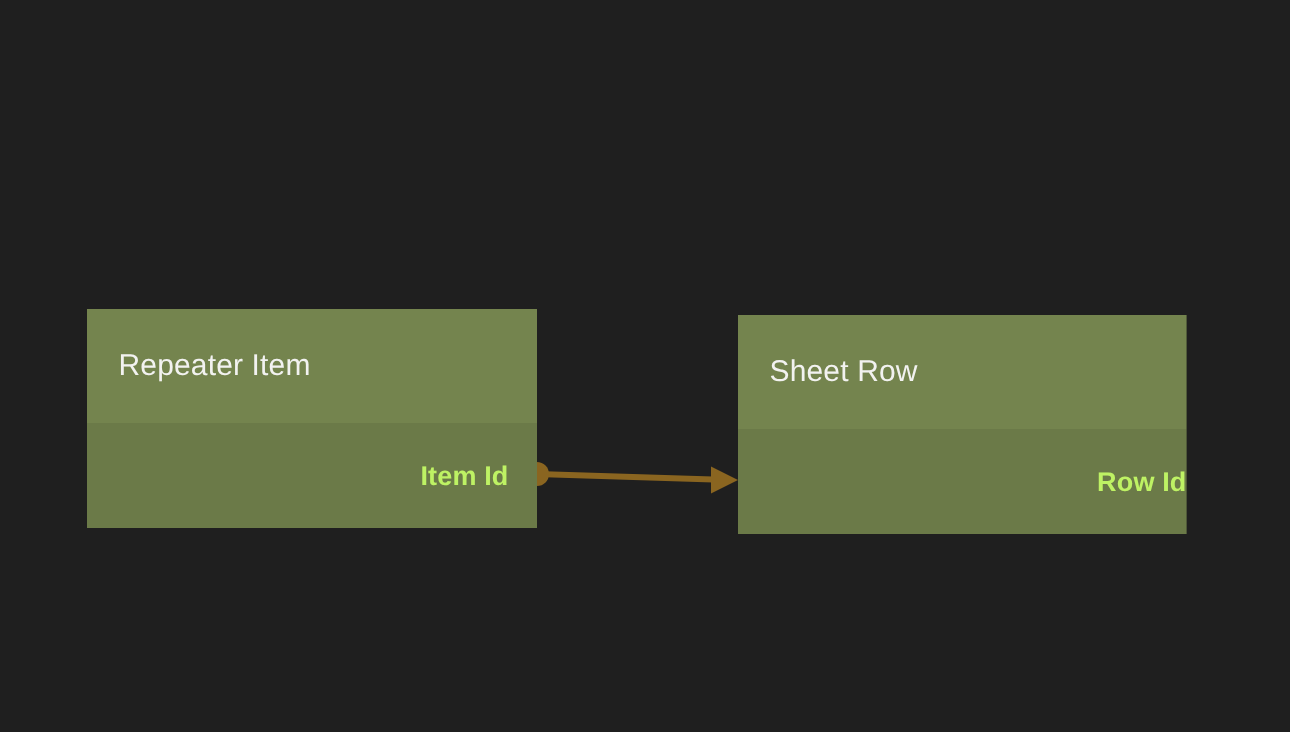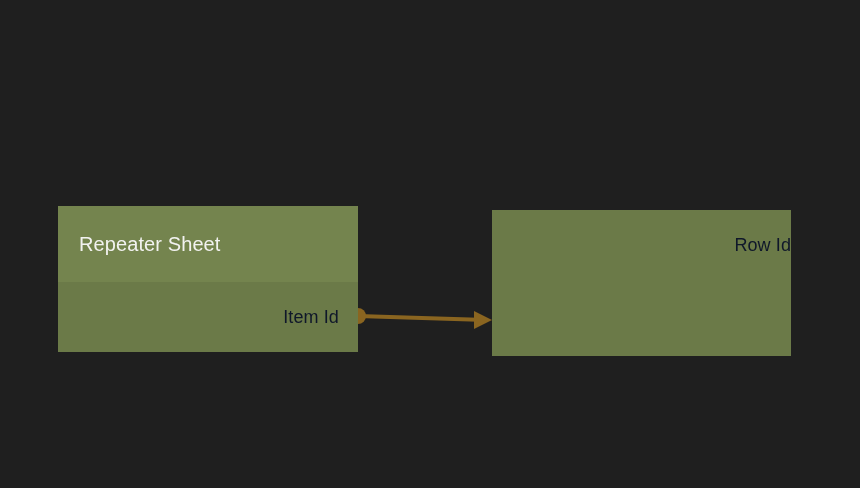--- a/index.html
+++ b/index.html
@@ -56,23 +56,23 @@
     align-items: center;
     height: 34px;
   }
   .field-row.align-right {
     justify-content: flex-end;
   }
   .field-row.align-left {
     justify-content: flex-end;
   }
   .field-label {
-    color: #0f172a;
+    color: #bef264;
     font-size: 18px;
-    font-weight: 400;
+    font-weight: 700;
     white-space: nowrap;
     letter-spacing: 0.1px;
   }
 
   
   #node-repeater-item {
     left: 58px;
     top: 206px;
     width: 300px;
     height: 146px;
@@ -116,30 +116,33 @@
   <svg class="edge-layer" viewBox="0 0 860 488" width="860" height="488">
     <g>
       <line x1="358" y1="316" x2="486" y2="320" stroke="#8a6520" stroke-width="4" stroke-linecap="butt"></line>
       <circle cx="358" cy="316" r="8" fill="#8a6520"></circle>
       <polygon points="492,320 474,311 474,329" fill="#8a6520"></polygon>
     </g>
   </svg>
 
   <div class="node" id="node-repeater-item">
     <div class="node-header">
-      <span class="node-title">Repeater Sheet</span>
+      <span class="node-title">Repeater Item</span>
     </div>
     <div class="node-body">
       <div class="field-row align-right">
         <span class="field-label">Item Id</span>
       </div>
     </div>
   </div>
 
   <div class="node" id="node-sheet-row">
+    <div class="node-header">
+      <span class="node-title">Sheet Row</span>
+    </div>
     <div class="node-body">
       <div class="field-row align-left">
         <span class="field-label">Row Id</span>
       </div>
     </div>
   </div>
 
 </div>
 
 </body></html>

